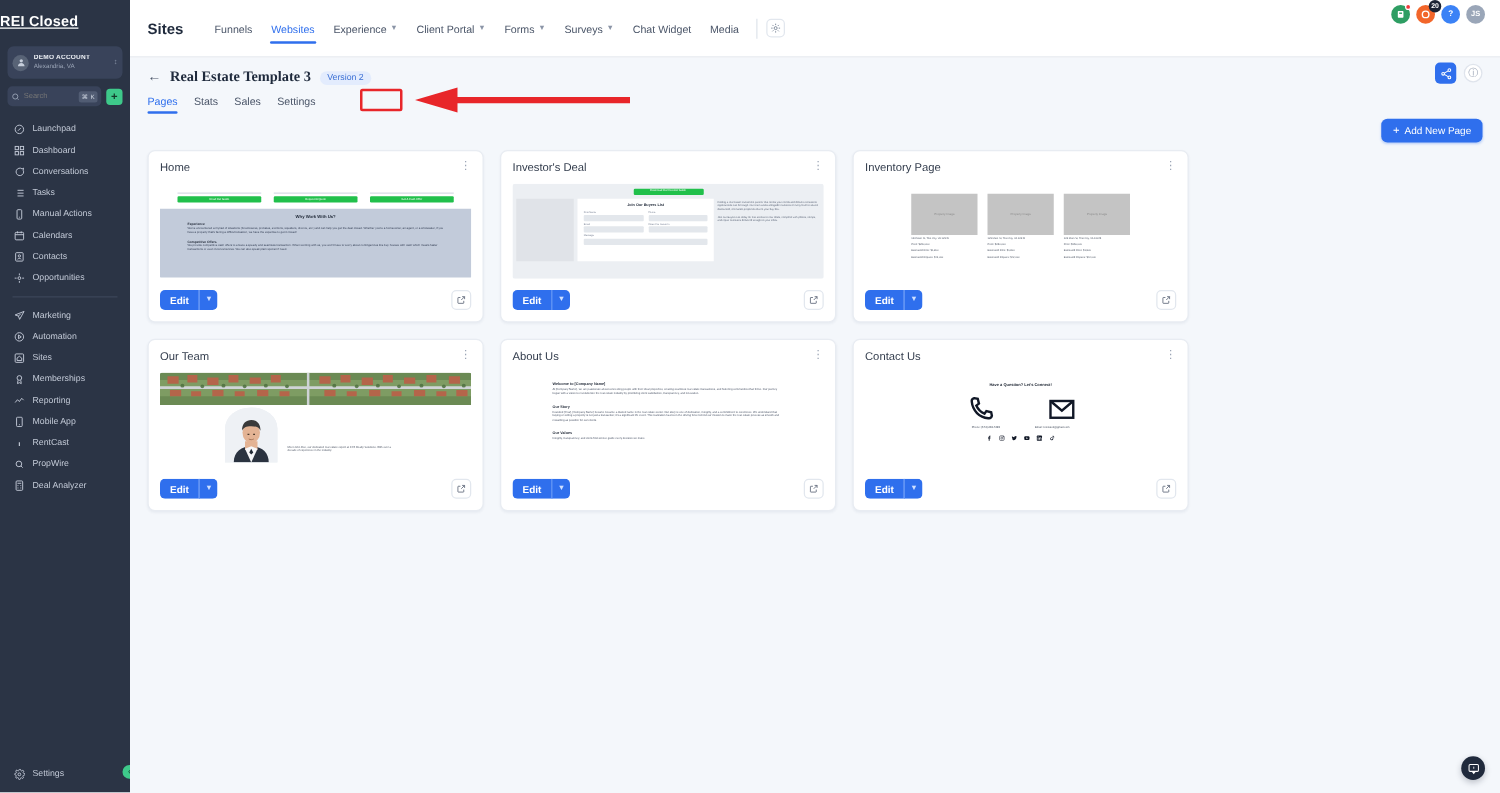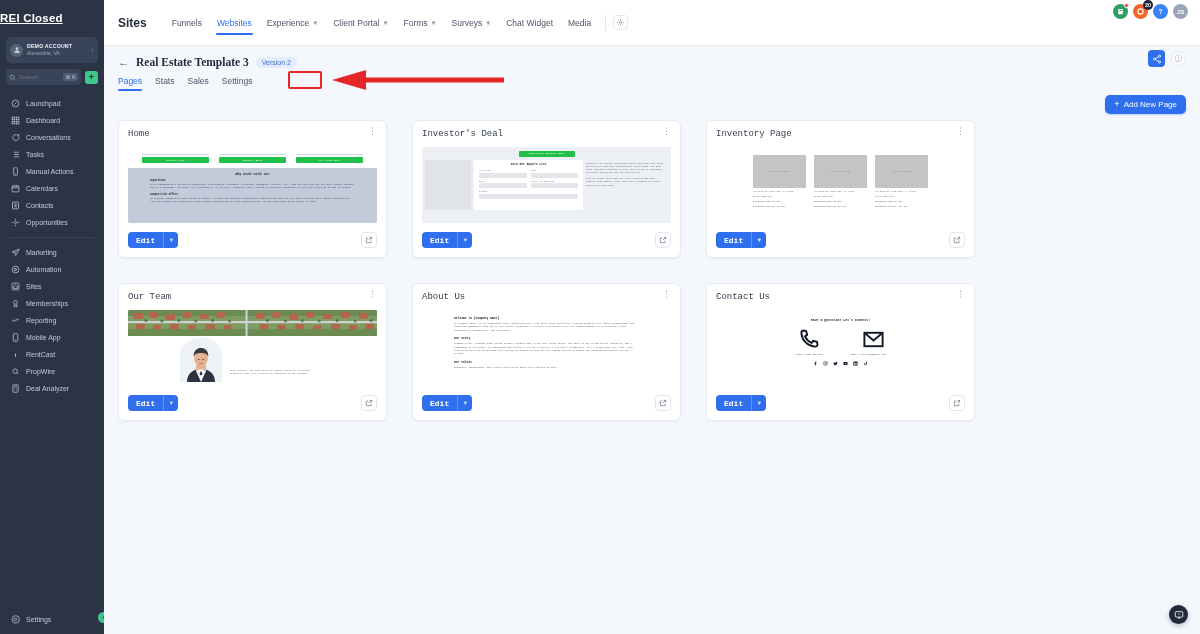--- a/index.html
+++ b/index.html
@@ -199,21 +199,21 @@
     border-radius: 5px; height: 19px;
     display: flex; align-items: center; gap: 4px;
     padding: 0 9px; font-size: 8px; cursor: pointer;
     box-shadow: 0 1px 2px rgba(47,111,237,.3);
   }
   .add-page-btn .plus { font-size: 9px; line-height: 1; }
 
   
   .cards {
     position: absolute; left: 14px; top: 120px; right: 2px;
-    display: flex; flex-wrap: wrap; gap: 25px; font-family: Liberation Mono, monospace;
+    display: flex; flex-wrap: wrap; gap: 13px;
   }
   .card {
     width: 269px; background: #fff;
     border: 1px solid #e8ecf2; border-radius: 6px;
     box-shadow: 0 1px 2px rgba(25,40,70,.05);
     padding: 8px 9px 9px 9px;
     display: flex; flex-direction: column;
   }
   .card-head { display: flex; align-items: flex-start; }
   .card-title { font-size: 9px; color: #333d4d; }

